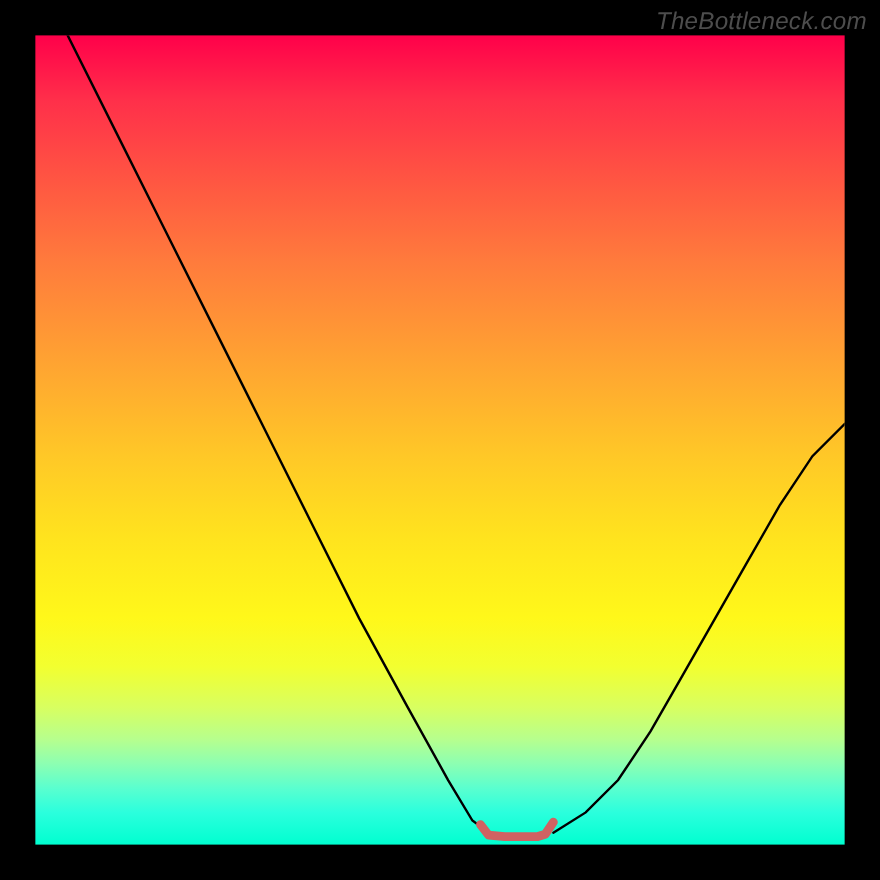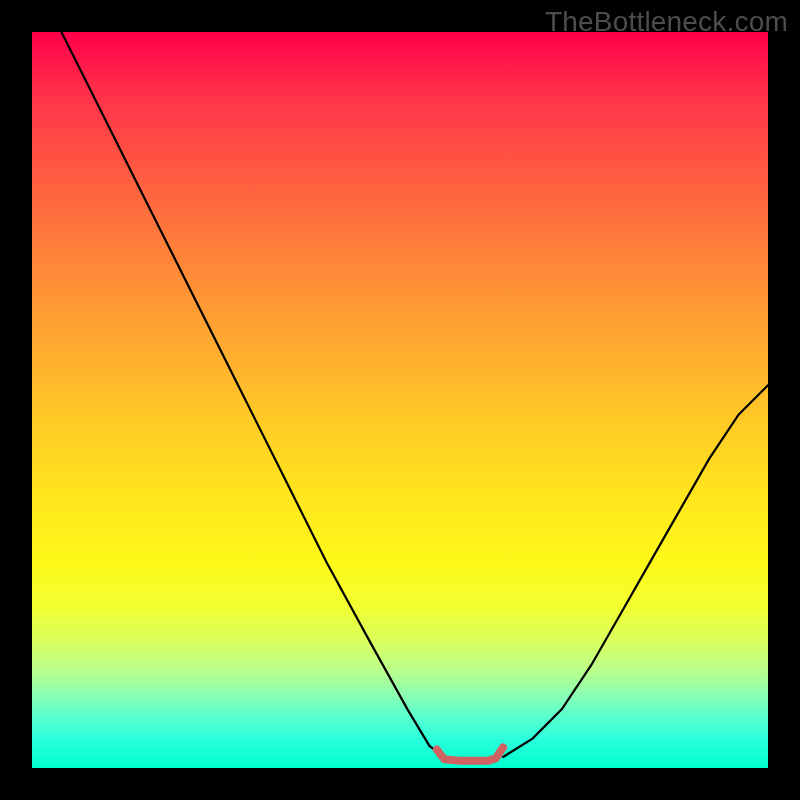--- a/index.html
+++ b/index.html
@@ -8,25 +8,26 @@
     position: relative;
     width: 800px;
     height: 800px;
     background: #000;
   }
   .watermark {
     position: absolute;
     top: 6px;
     right: 12px;
     font-family: Arial, Helvetica, sans-serif;
-    font-size: 28px;
+    font-size: 22px;
     font-weight: 400;
     color: #4d4d4d;
     letter-spacing: 0.2px;
     z-index: 10;
+    font-style: italic;
   }
   .plot-area {
     position: absolute;
     left: 32px;
     top: 32px;
     width: 736px;
     height: 736px;
     overflow: hidden;
   }
   .gradient-bg {

